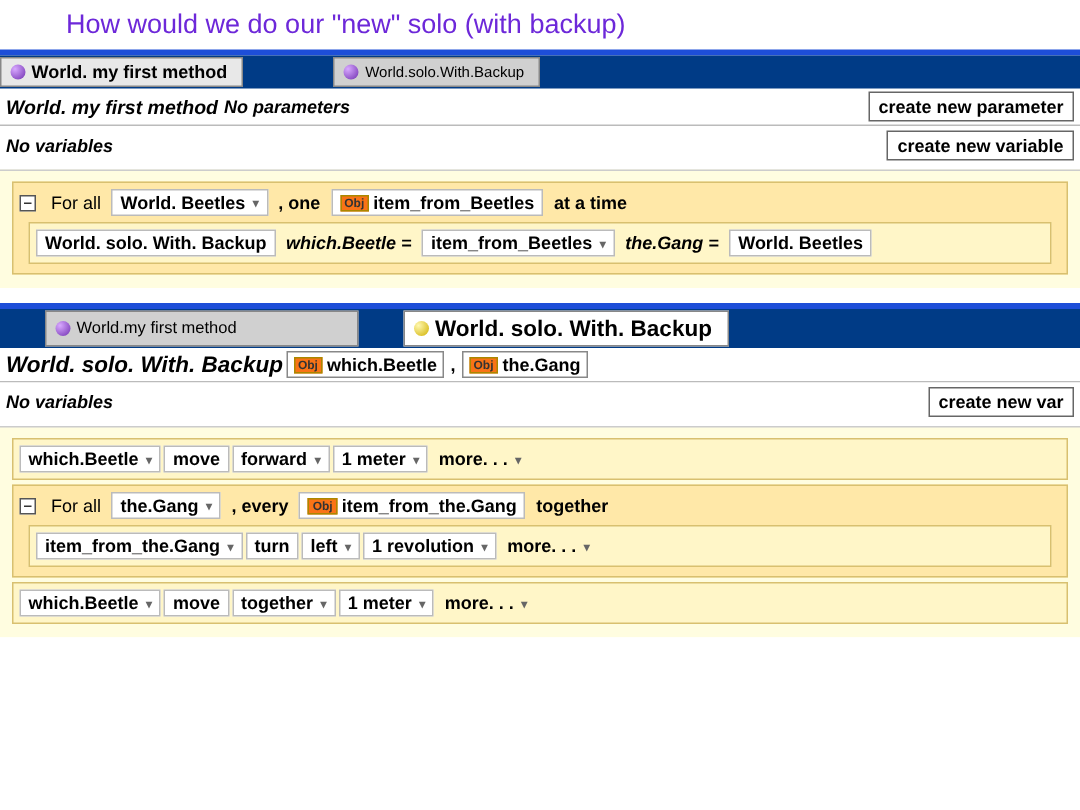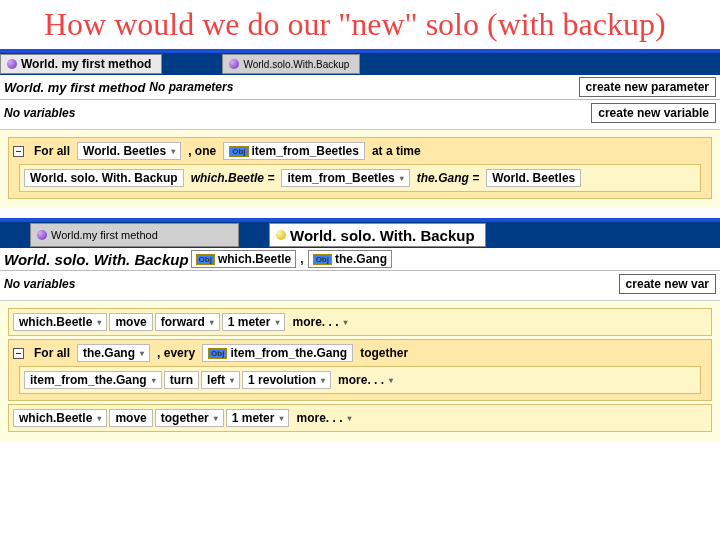--- a/index.html
+++ b/index.html
@@ -1,40 +1,40 @@
 <!DOCTYPE html>
 <html><head>
 <meta charset="utf-8">
 <style>
   * { box-sizing: border-box; margin: 0; padding: 0; }
   body { font-family: Arial, Helvetica, sans-serif; font-size: 12px; background: #fff; width: 720px; }
-  .slide-title { font-size: 32px; font-weight: 400; color: #ef4444; padding: 6px 0 6px 44px; font-family: Liberation Serif, serif; }
+  .slide-title { font-size: 18px; font-weight: 400; color: #6d28d9; padding: 6px 0 6px 44px; font-family: Liberation Sans, sans-serif; }
   .panel { border-top: 4px solid #1d4ed8; }
   .tabbar { background: #003b86; display: flex; align-items: center; height: 22px; position: relative; }
   .tab { background: #e8e8e8; border: 1px solid #888; display: inline-flex; align-items: center; height: 20px; padding: 0 10px 0 6px; font-weight: bold; font-size: 12px; gap: 4px; }
   .tab.inactive { background: #d0d0d0; }
   .tab.active { background: #fff; }
   .sphere { width: 10px; height: 10px; border-radius: 50%; display: inline-block; }
   .sphere.purple { background: radial-gradient(circle at 30% 30%, #d8a8ff, #7030b0); }
   .sphere.yellow { background: radial-gradient(circle at 30% 30%, #fff8b0, #d0b000); }
   .sigrow { display: flex; align-items: center; background: #fff; border-bottom: 1px solid #bbb; padding: 2px 4px; }
   .sigrow .methodname { font-weight: bold; font-style: italic; font-size: 13px; }
   .sigrow .noparams { font-style: italic; font-weight: bold; margin-left: 4px; font-size: 12px; }
   .param-chip { display: inline-flex; align-items: center; background: #fff; border: 1px solid #888; padding: 1px 4px; margin: 0 2px; font-weight: bold; gap: 3px; }
-  .obj-badge { background: #3b82f6; border: 1px solid #aa8800; font-size: 8px; padding: 0 2px; font-weight: bold; color: #333; }
+  .obj-badge { background: #f97316; border: 1px solid #aa8800; font-size: 8px; padding: 0 2px; font-weight: bold; color: #333; }
   .btn { background: #fff; border: 1px solid #666; padding: 2px 6px; font-weight: bold; font-size: 12px; cursor: pointer; }
   .spacer { flex: 1; }
   .varrow { display: flex; align-items: center; background: #fff; padding: 3px 4px 6px 4px; gap: 17px; }
   .novars { font-weight: bold; font-style: italic; font-size: 12px; }
   .codearea { background: #fffde0; padding: 4px 2px 6px 2px; border-top: 1px solid #ccc; }
   .codeblock { background: #ffe8a8; border: 1px solid #d8c070; margin: 3px 6px; padding: 3px 4px; }
   .coderow { display: flex; align-items: center; flex-wrap: wrap; gap: 2px; font-size: 12px; padding: 1px 0; }
   .tok { background: #fff; border: 1px solid #bbb; padding: 1px 5px; font-weight: bold; display: inline-flex; align-items: center; gap: 3px; }
   .tok.plain { border: none; background: transparent; }
-  .tok.kw { font-weight: bold; border: none; background: transparent; text-align: right; }
+  .tok.kw { font-weight: normal; border: none; background: transparent; text-align: right; }
   .dd { font-size: 8px; color: #666; margin-left: 2px; }
   .boxminus { display: inline-block; width: 11px; height: 11px; border: 1px solid #555; background: #fff; position: relative; margin-right: 3px; }
   .boxminus::after { content: ""; position: absolute; left: 2px; right: 2px; top: 4px; border-top: 1px solid #333; }
   .second-tabs { background: #003b86; height: 26px; display: flex; align-items: center; }
   .second-tabs .tab { height: 24px; font-size: 14px; }
   .second-tabs .tab.inactive { font-size: 11px; font-weight: normal; }
   .sigrow.big .methodname { font-size: 15px; }
   .gap { height: 10px; background: #fff; }
   .truncate-right { overflow: hidden; }
 </style>

